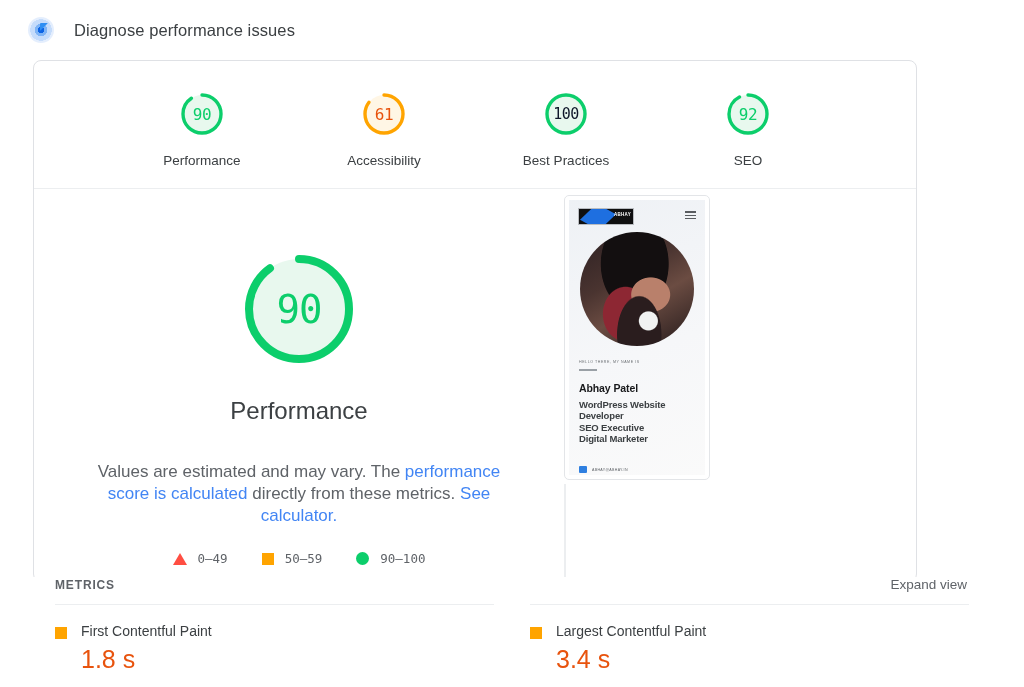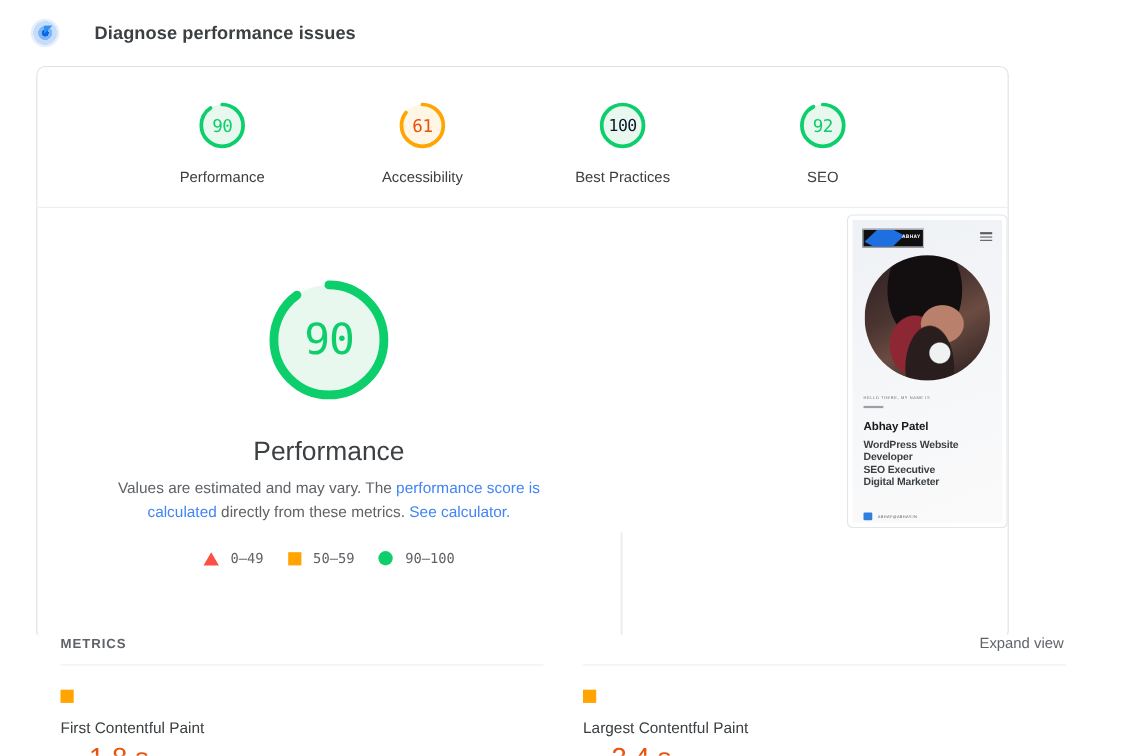--- a/index.html
+++ b/index.html
@@ -42,26 +42,25 @@
     position: absolute;
     left: 12px;
     top: 5.5px;
     width: 0;
     height: 0;
     border-left: 8px solid #2f8ff3;
     border-bottom: 8px solid transparent;
     border-radius: 1px;
   }
   .header-title {
-    margin-left: 32px;
+    margin-left: 20px;
     font-size: 16.5px;
     color: #3c4043;
     letter-spacing: 0.1px;
     white-space: nowrap;
-    font-weight: bold;
   }
 
   
   .report-card {
     position: absolute;
     left: 33px;
     top: 60px;
     width: 884px;
     border: 1px solid #dfe1e5;
     border-radius: 8px;
@@ -151,56 +150,56 @@
     color: #0cce6b;
     letter-spacing: -1px;
   }
   .perf-title {
     margin-top: 24px;
     font-size: 24px;
     color: #3c4043;
     font-weight: 400;
   }
   .perf-desc {
-    margin-top: 7px;
+    margin-top: 36px;
     width: 420px;
     text-align: center;
-    font-size: 14px;
+    font-size: 17px;
     line-height: 22px;
     color: #5f6368;
   }
   .perf-desc a {
     color: #4285f4;
     text-decoration: none;
   }
 
   .legend {
     margin-top: 24px;
     display: flex;
     align-items: center;
-    gap: 22px;
+    gap: 34px;
     font-size: 12.5px;
     color: #5f6368;
     font-family: "DejaVu Sans Mono", "Liberation Mono", monospace;
   }
   .legend-item { display: flex; align-items: center; gap: 11px; }
   .sym-tri {
     width: 0; height: 0;
     border-left: 7px solid transparent;
     border-right: 7px solid transparent;
     border-bottom: 12px solid #ff4e42;
   }
   .sym-sq { width: 12px; height: 12px; background: #ffa400; }
   .sym-circ { width: 13px; height: 13px; border-radius: 50%; background: #0cce6b; }
 
   
   .thumb-pane {
     flex: 1;
     display: flex;
-    justify-content: flex-end;
+    justify-content: flex-start;
     align-items: flex-start;
   }
   .phone {
     width: 146px;
     height: 285px;
     border: 1px solid #e3e5e8;
     border-radius: 5px;
     background: #fff;
     overflow: hidden;
     position: relative;
@@ -322,21 +321,21 @@
     display: flex;
     margin-top: 12px;
     padding: 0 22px;
     gap: 36px;
   }
   .metric-col {
     flex: 1;
     border-top: 1px solid #eceef0;
     padding-top: 18px;
   }
-  .metric-row { display: flex; align-items: flex-start; gap: 14px; flex-direction: column; }
+  .metric-row { display: flex; align-items: flex-start; gap: 14px; }
   .metric-sq {
     width: 12px; height: 12px; background: #ffa400; margin-top: 4px; flex: 0 0 auto;
   }
   .metric-name { font-size: 14px; color: #3c4043; }
   .metric-value {
     margin: 6px 0 0 26px;
     font-size: 25px;
     color: #e8530d;
     font-weight: 400;
   }

